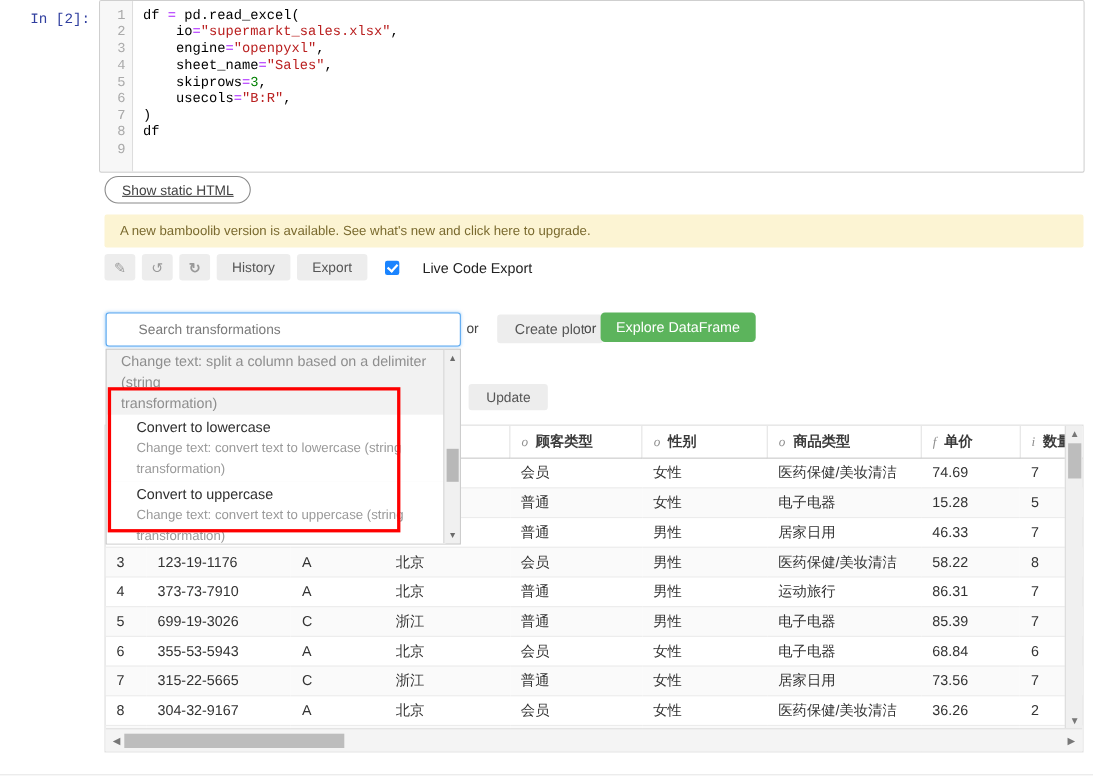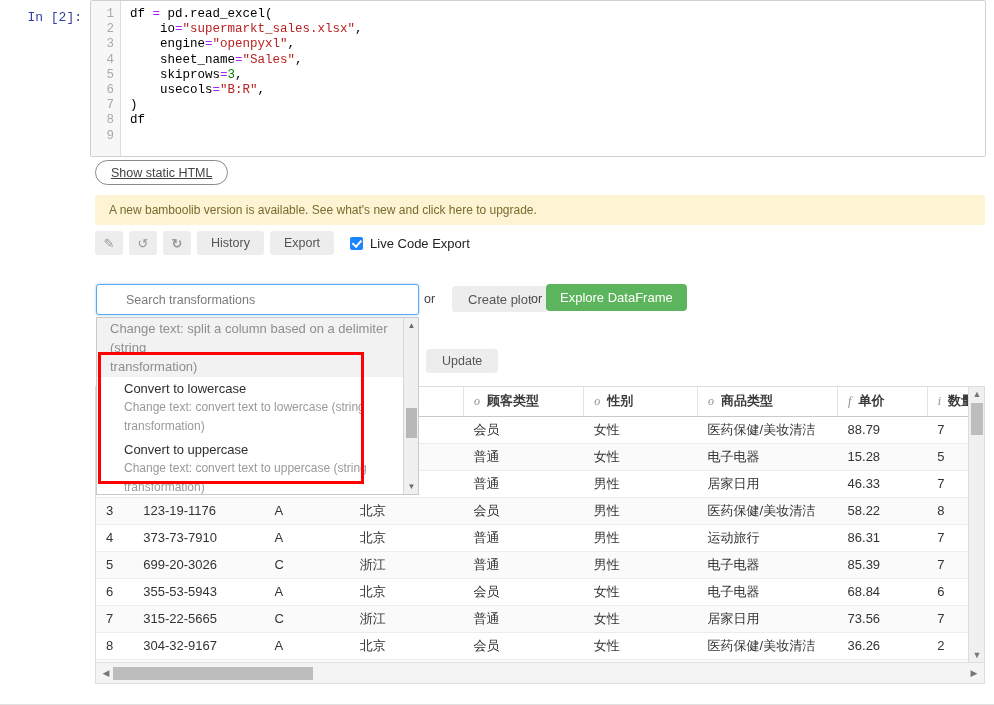--- a/index.html
+++ b/index.html
@@ -62,21 +62,21 @@
     font-size: 12px; color: #7a6a2f; text-align: center;
   }
 
   
   .toolbar { position: absolute; left: 95px; top: 231px; display: flex; align-items: center; gap: 6px; }
   .icon-btn {
     width: 28px; height: 24px; background: #ededed; border-radius: 3px;
     display: flex; align-items: center; justify-content: center;
     color: #999999; font-size: 13px; cursor: pointer;
   }
-  .chk-wrap { display: flex; align-items: center; gap: 7px; margin-left: 10px; cursor: pointer; }
+  .chk-wrap { display: flex; align-items: center; gap: 21px; margin-left: 10px; cursor: pointer; }
   .chk {
     width: 13px; height: 13px; background: #1a84ff; border-radius: 2px;
     position: relative;
   }
   .chk::after {
     content: ""; position: absolute; left: 4px; top: 1px;
     width: 3.5px; height: 7px; border: solid #ffffff;
     border-width: 0 2px 2px 0; transform: rotate(42deg);
   }
   .chk-label { font-size: 13px; color: #222222; }
@@ -245,21 +245,21 @@
       </thead>
       <tbody>
         <tr>
           <td class="idx">0</td>
           <td>750-67-8428</td>
           <td>A</td>
           <td>安徽</td>
           <td>会员</td>
           <td>女性</td>
           <td>医药保健/美妆清洁</td>
-          <td>88.79</td>
+          <td>74.69</td>
           <td>7</td>
         </tr>
         <tr class="odd">
           <td class="idx">1</td>
           <td>226-31-3081</td>
           <td>C</td>
           <td>浙江</td>
           <td>普通</td>
           <td>女性</td>
           <td>电子电器</td>
@@ -294,21 +294,21 @@
           <td>A</td>
           <td>北京</td>
           <td>普通</td>
           <td>男性</td>
           <td>运动旅行</td>
           <td>86.31</td>
           <td>7</td>
         </tr>
         <tr class="odd">
           <td class="idx">5</td>
-          <td>699-20-3026</td>
+          <td>699-19-3026</td>
           <td>C</td>
           <td>浙江</td>
           <td>普通</td>
           <td>男性</td>
           <td>电子电器</td>
           <td>85.39</td>
           <td>7</td>
         </tr>
         <tr>
           <td class="idx">6</td>

